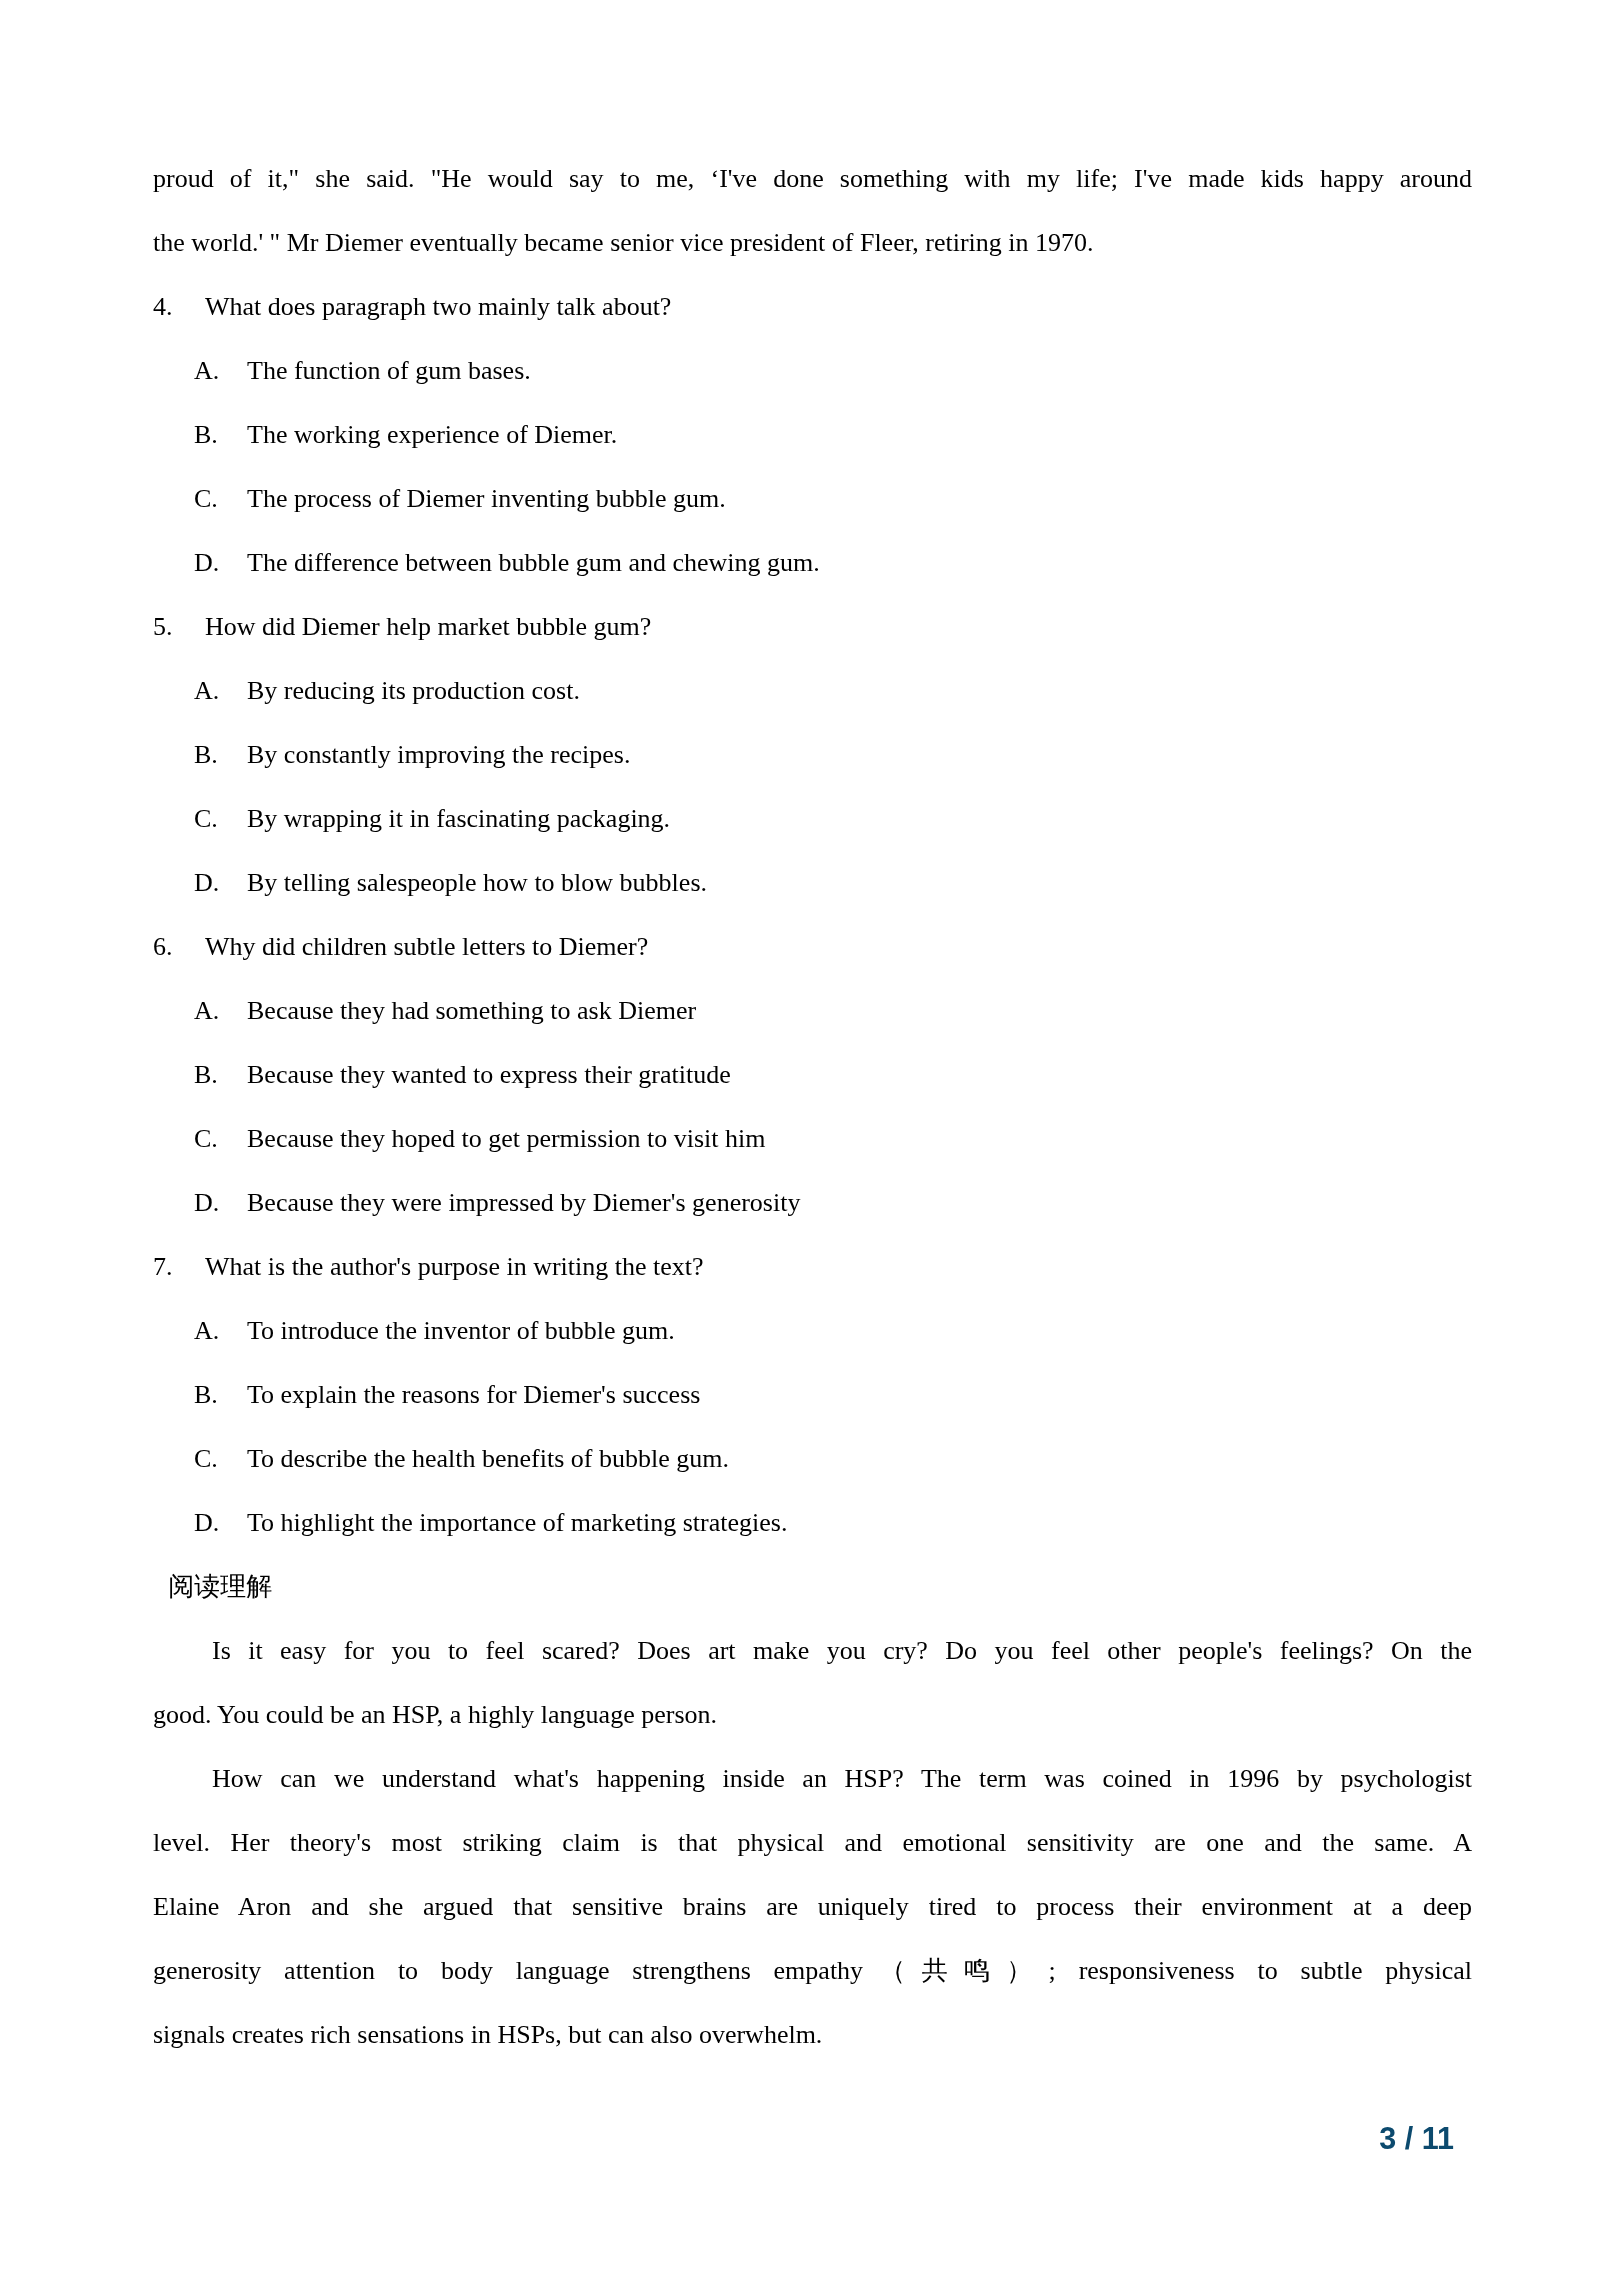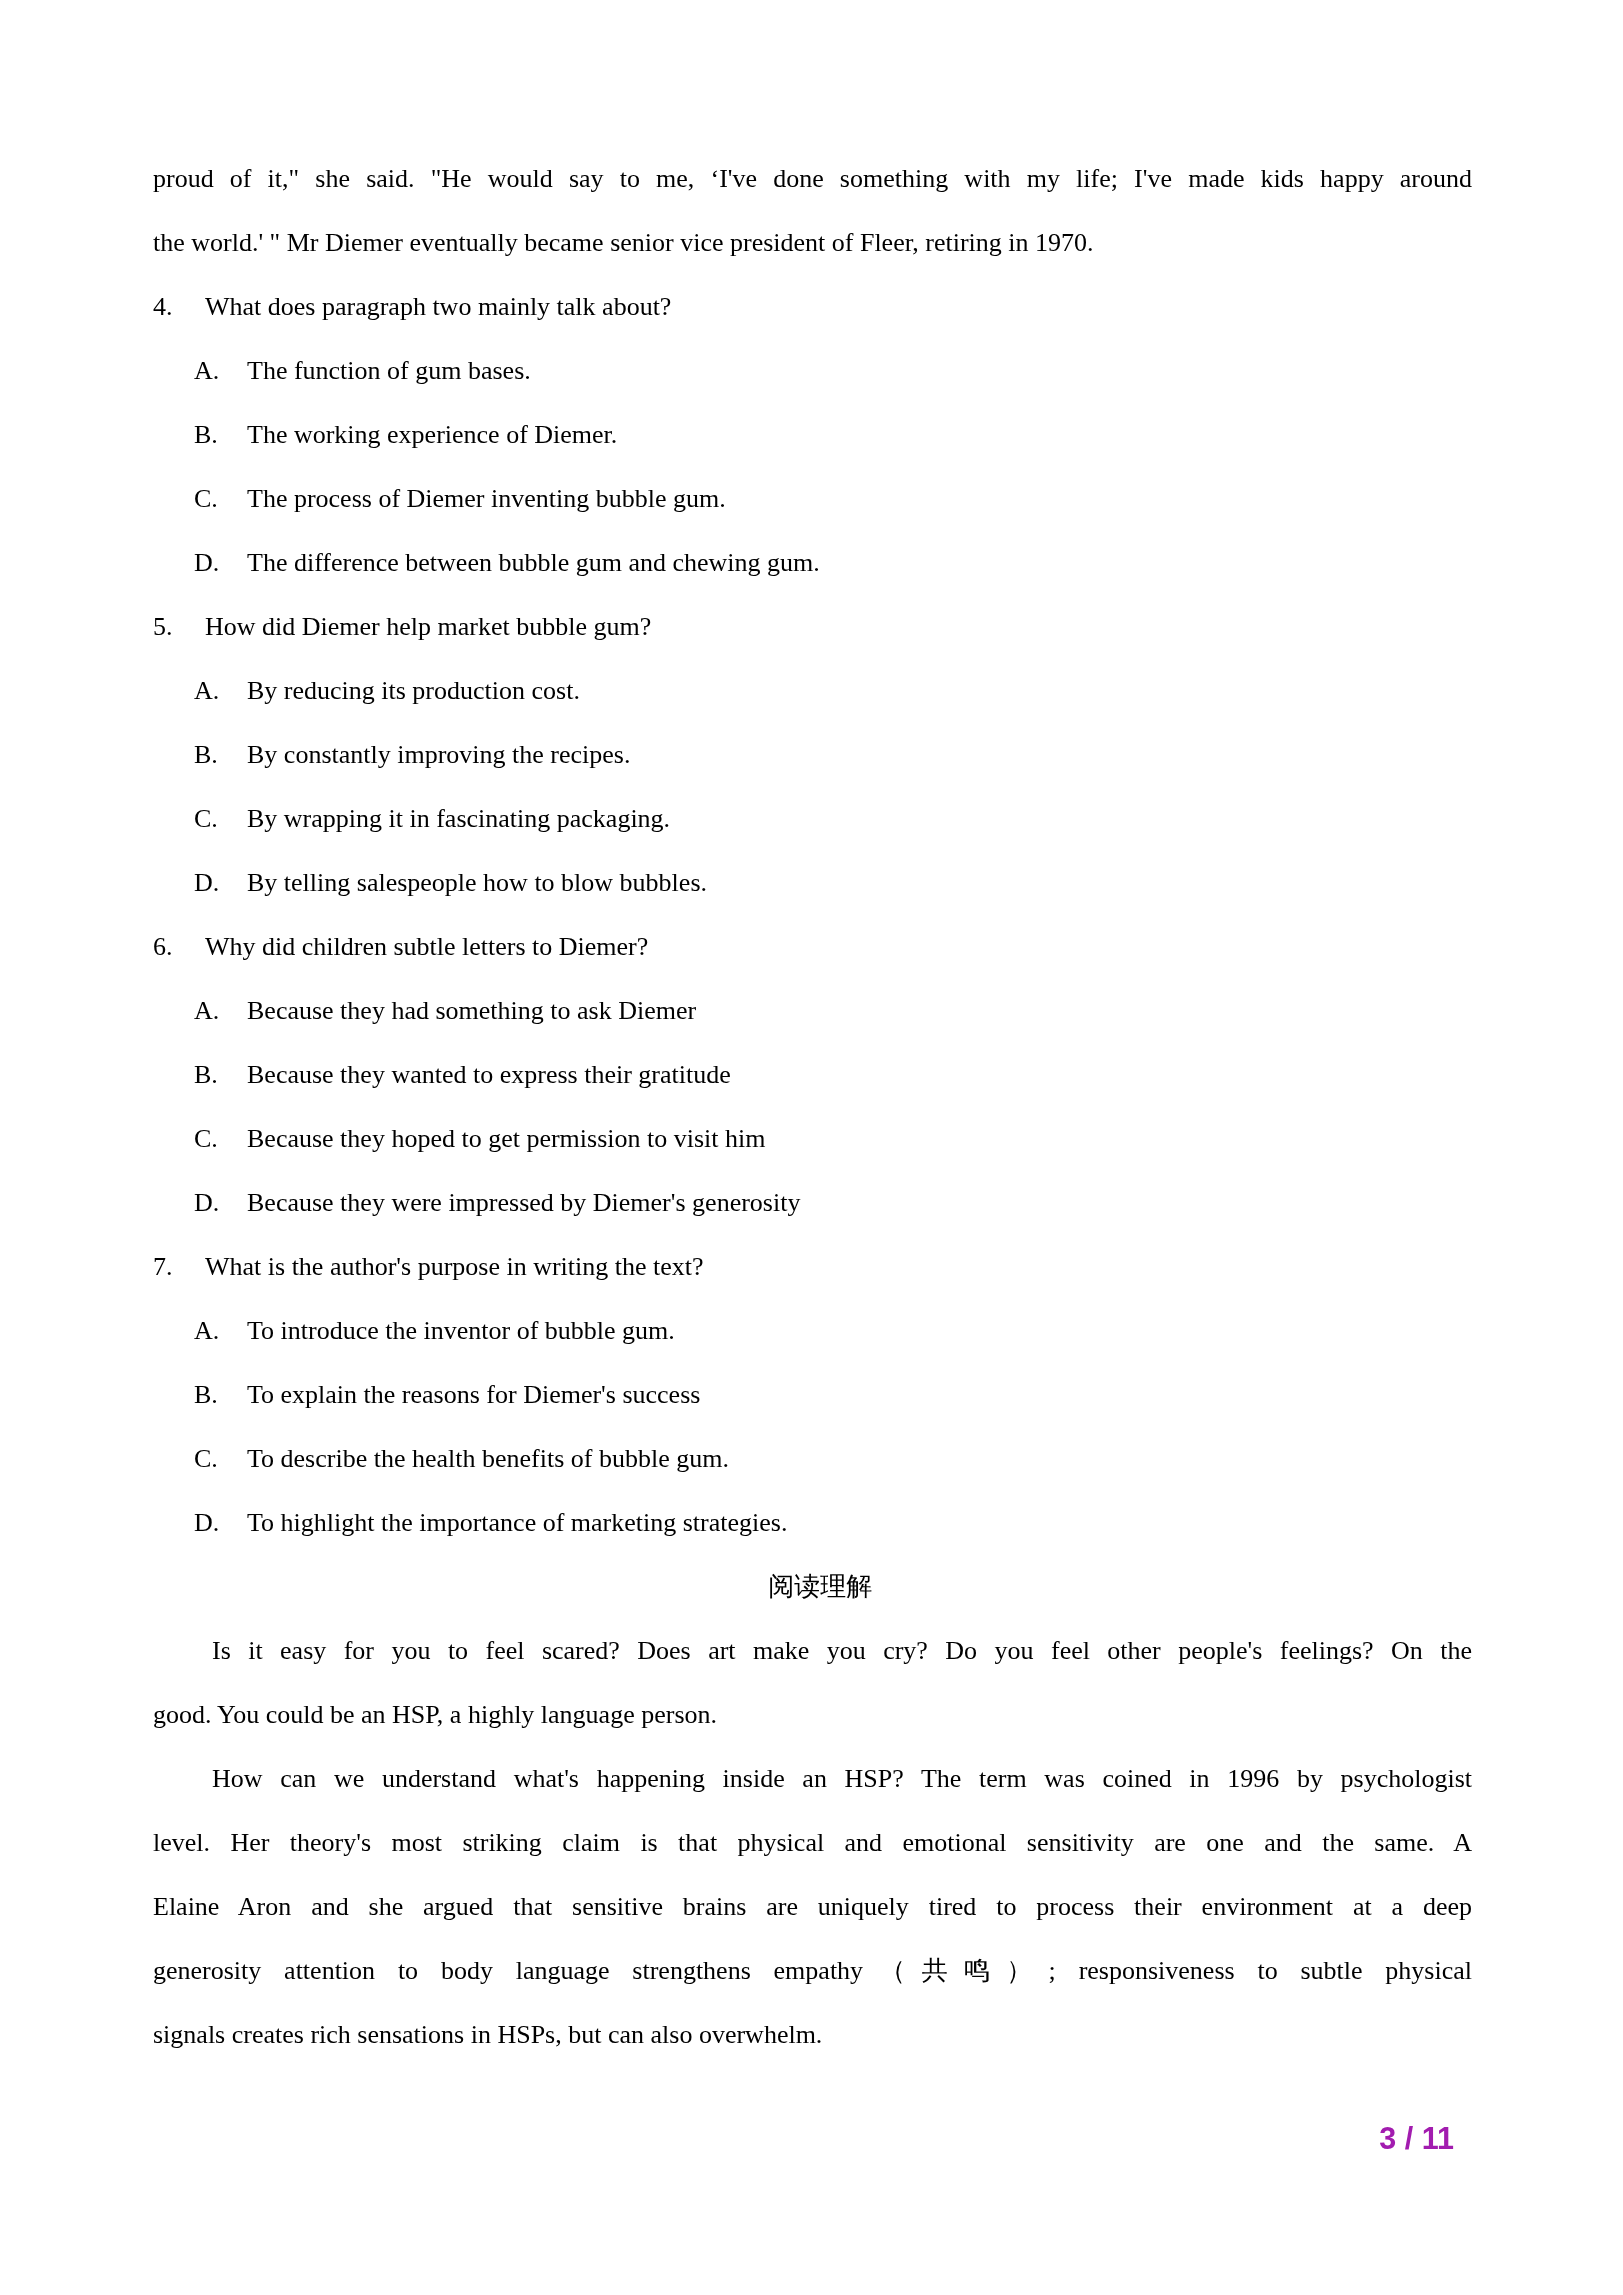--- a/index.html
+++ b/index.html
@@ -20,30 +20,30 @@
     overflow: hidden;
     white-space: normal;
   }
   .just { text-align: justify; text-align-last: justify; }
   .findent { padding-left: 59px; }
   .qline { display: flex; }
   .qnum { flex: 0 0 52px; }
   .oline { display: flex; padding-left: 41px; }
   .olabel { flex: 0 0 53px; }
   .otext, .qtext { flex: 1 1 auto; font-family: Liberation Serif, serif; }
-  .heading { padding-left: 15.3px; text-align: center; }
+  .heading { padding-left: 15.3px; }
   .footer {
     position: absolute;
     top: 2123px;
     right: 169px;
     font-family: "Liberation Sans", "DejaVu Sans", sans-serif;
     font-weight: 700;
     font-size: 30.5px;
     line-height: 1;
-    color: #a21caf;
+    color: #0c4a6e;
     text-align: right;
   }
 </style>
 </head>
 <body>
 
 <div class="page">
   <main class="content">
 
     <section>

